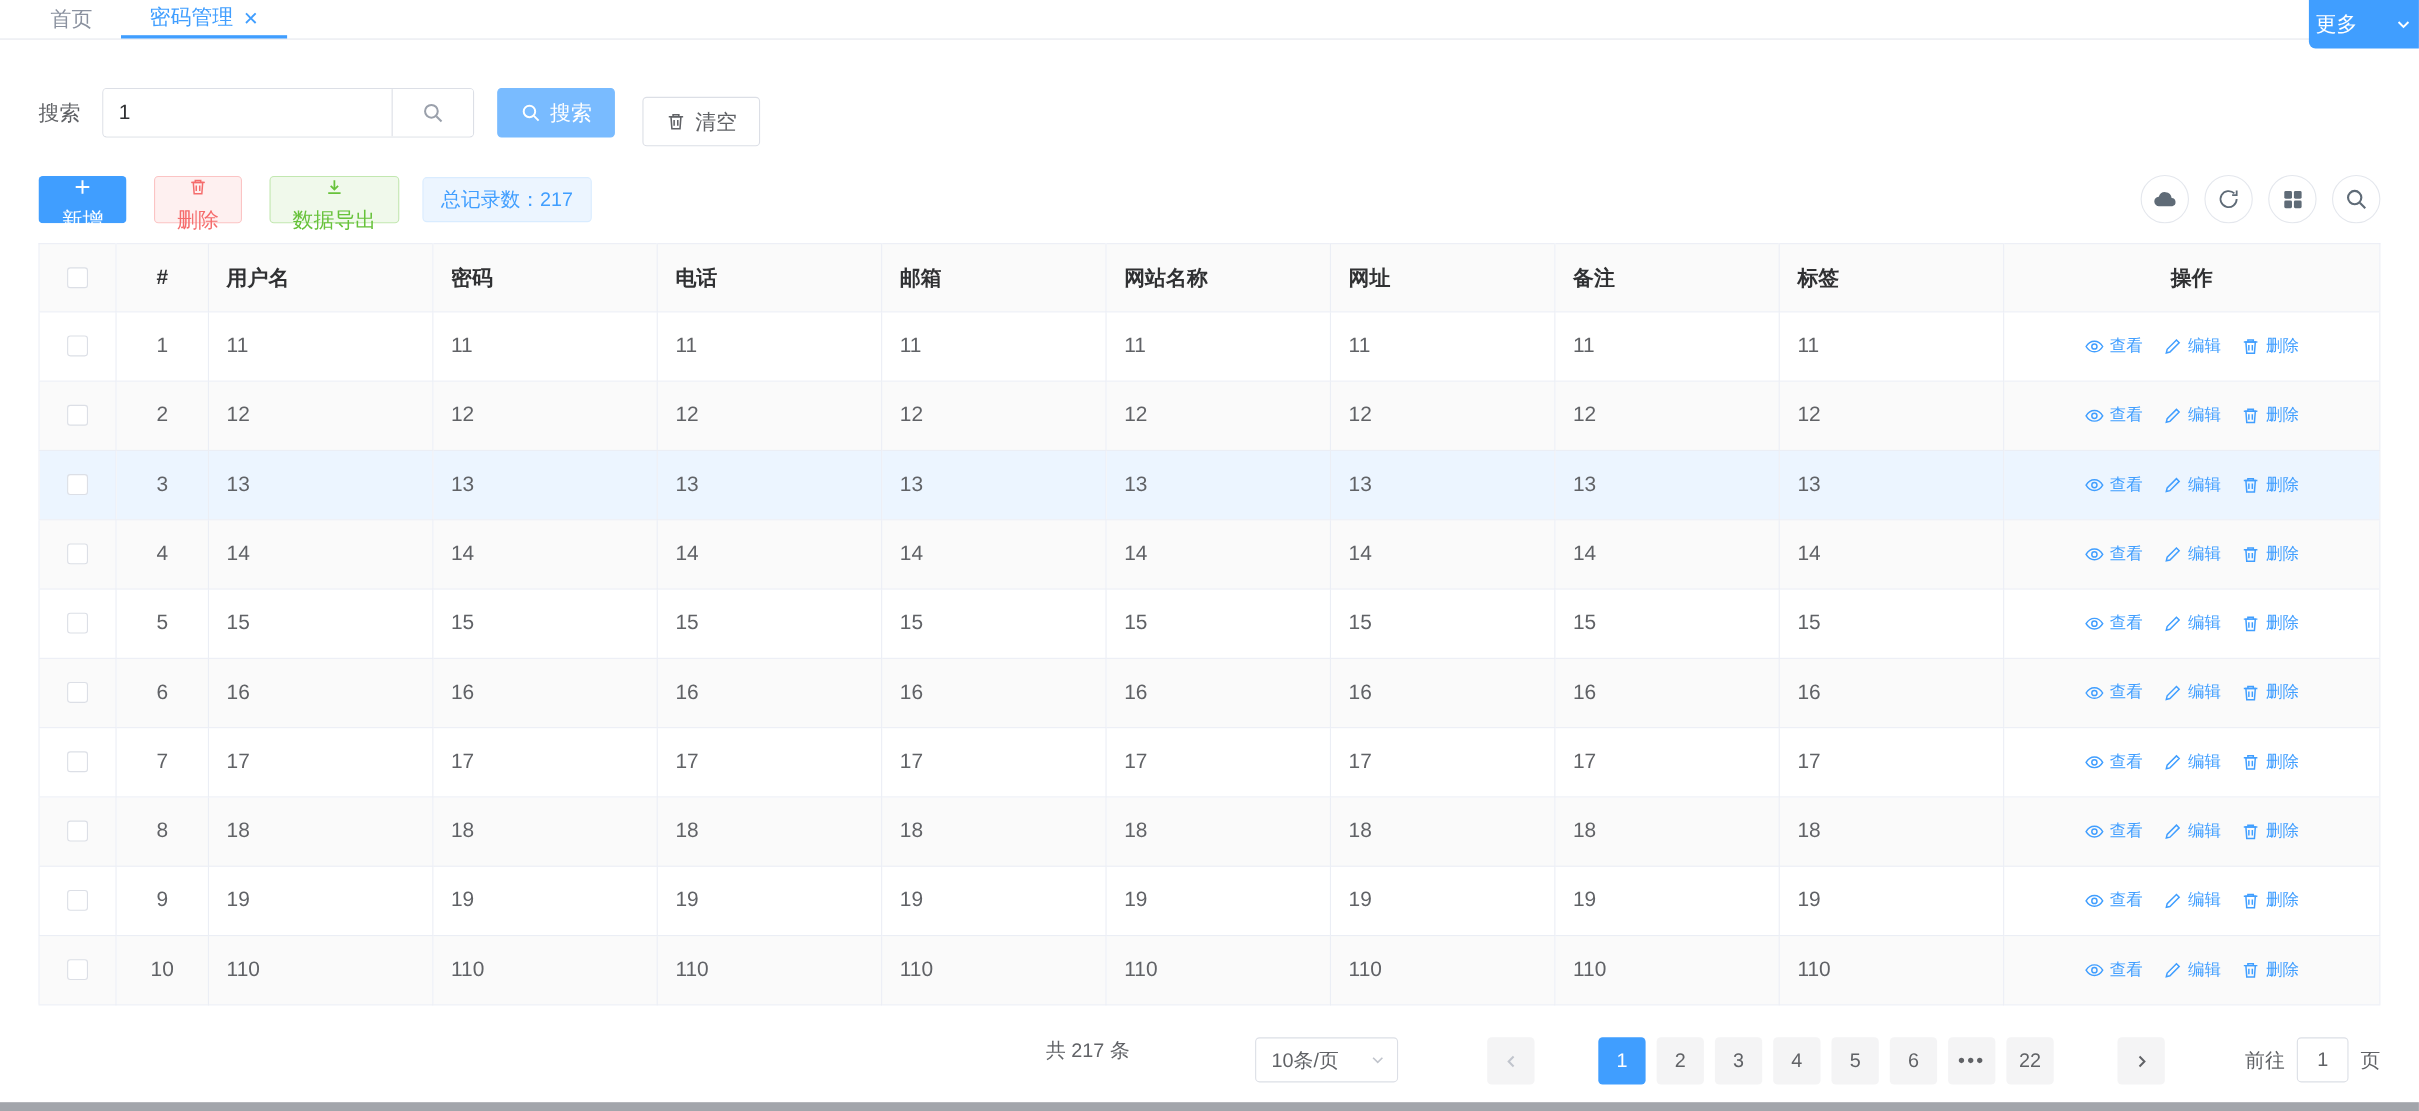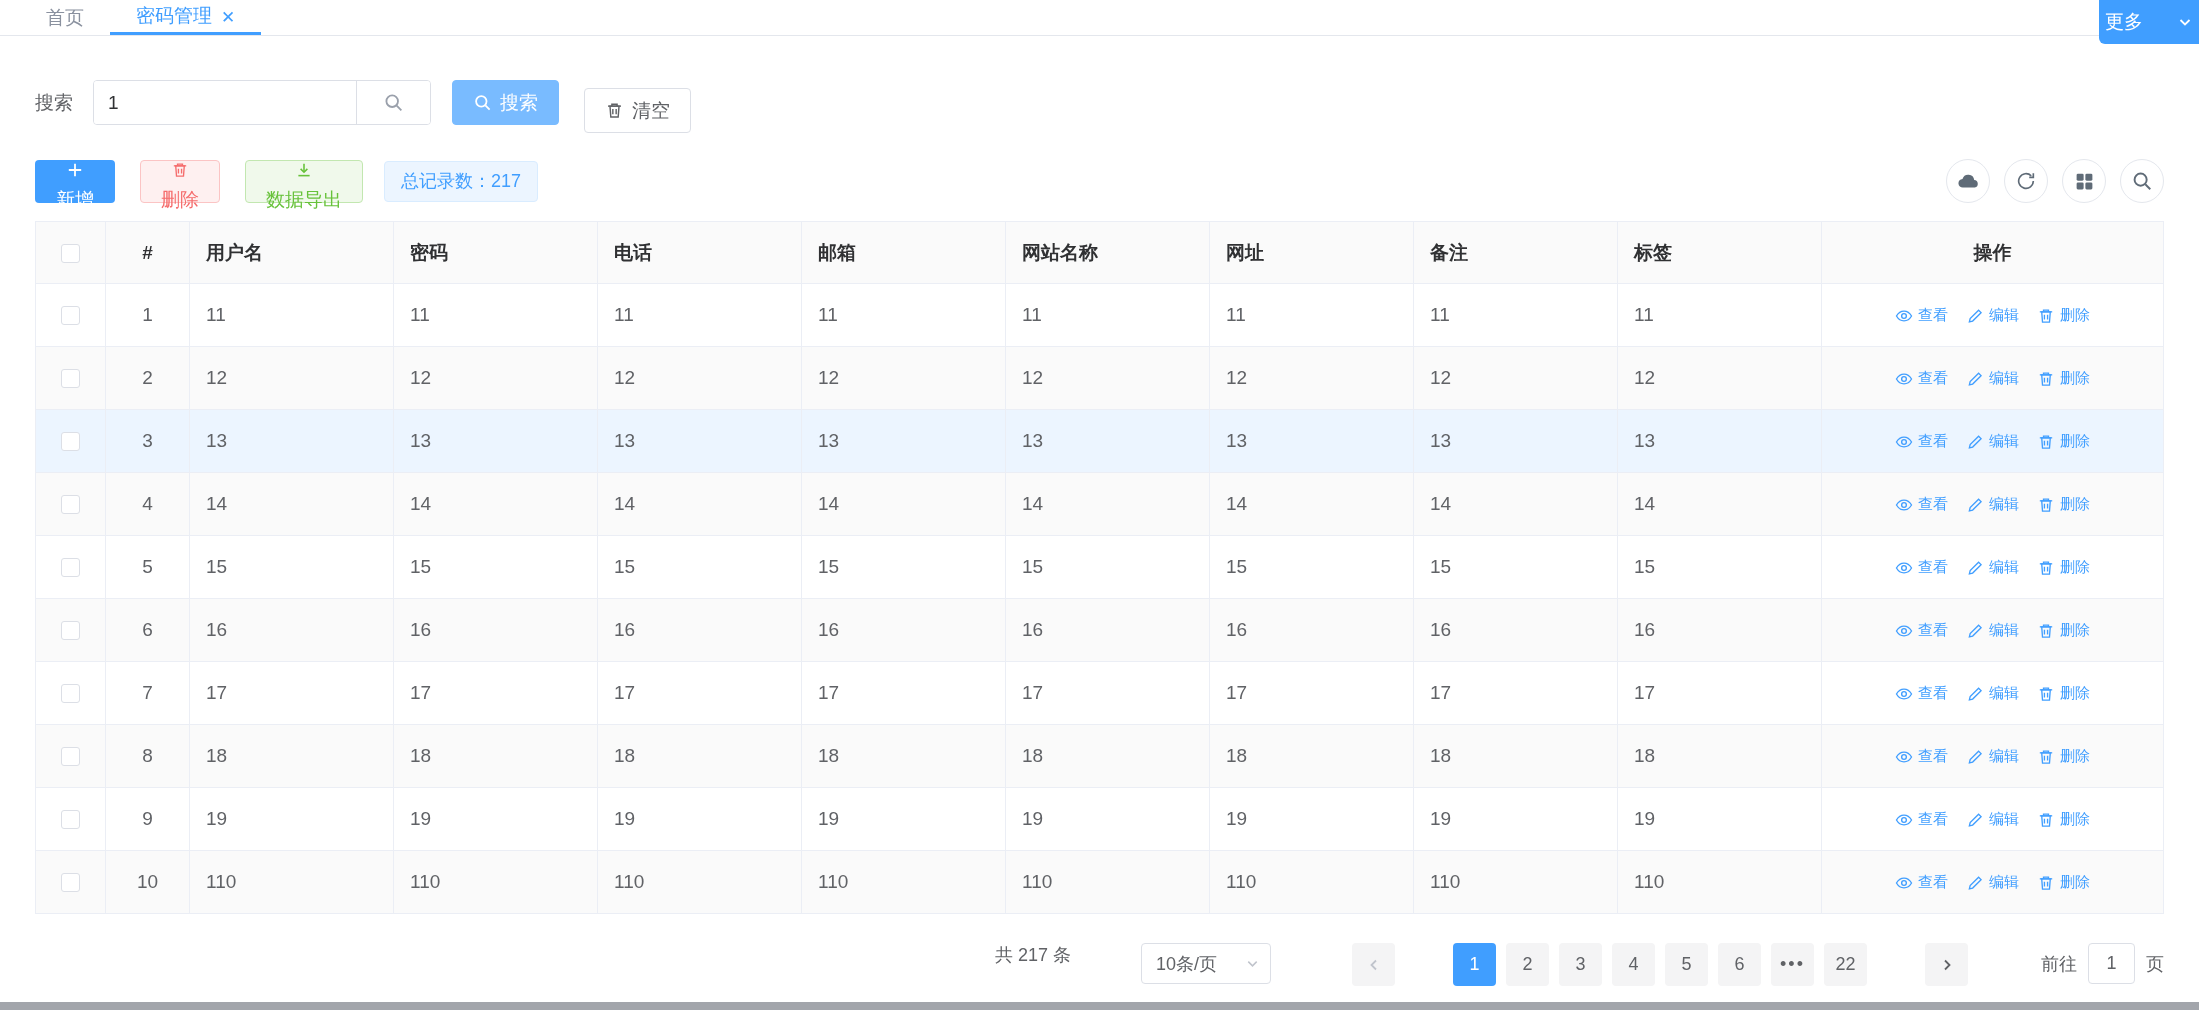--- a/index.html
+++ b/index.html
@@ -61,21 +61,21 @@
   tr.stripe td { background:#fafafa; }
   tr.hl td { background:#ecf5ff; }
   .checkbox { display:inline-block; width:19px; height:19px; border:1px solid #dcdfe6; border-radius:3px; background:#fff; vertical-align:middle; cursor:pointer; }
   .action-link { color: var(--primary, #409eff); display:inline-flex; align-items:center; gap:5px; margin: 0 9px; cursor:pointer; font-size:15px; vertical-align:middle; }
   .action-link .ic { width:18px; height:18px; }
 
   
   .pagination { margin-top: 29px; display:flex; align-items:flex-start; justify-content:flex-end; color:#606266; font-size:18px;gap:48px; }
   .pg-total { margin-right: 22px; }
   .pg-size-select { width:130px; height:41px; border:1px solid #dcdfe6; border-radius:4px; background:#fff;
-    display:flex; align-items:center; justify-content:space-between; padding:0 10px 0 14px; cursor:pointer; margin-right:28px; color:#606266; }
+    display:flex; align-items:center; justify-content:space-between; padding:0 10px 0 14px; cursor:pointer; margin-right:28px; color:#606266;margin-left:44px; }
   .pg-btn { min-width:43px; height:43px; margin:0 5px; border:none; border-radius:4px; background:#f4f4f5;
     color:#606266; font-size:18px; cursor:pointer; display:inline-flex; align-items:center; justify-content:center; font-family:inherit; }
   .pg-btn.active { background: var(--primary, #409eff); color:#fff; }
   .pg-btn.disabled { color:#c0c4cc; cursor:default; }
   .pg-more { letter-spacing:2px; color:#606266; }
   .pg-goto { margin-left: 20px; display:flex; align-items:center; gap:11px; }
   .goto-input { width:47px; height:41px; border:1px solid #dcdfe6; border-radius:4px; text-align:center; font-size:18px; color:#606266; outline:none; font-family:inherit; }
 
   .bottom-bar { position:fixed; left:0; bottom:0; width:2199px; height:8px; background:#a2a5ab; }
 </style>

